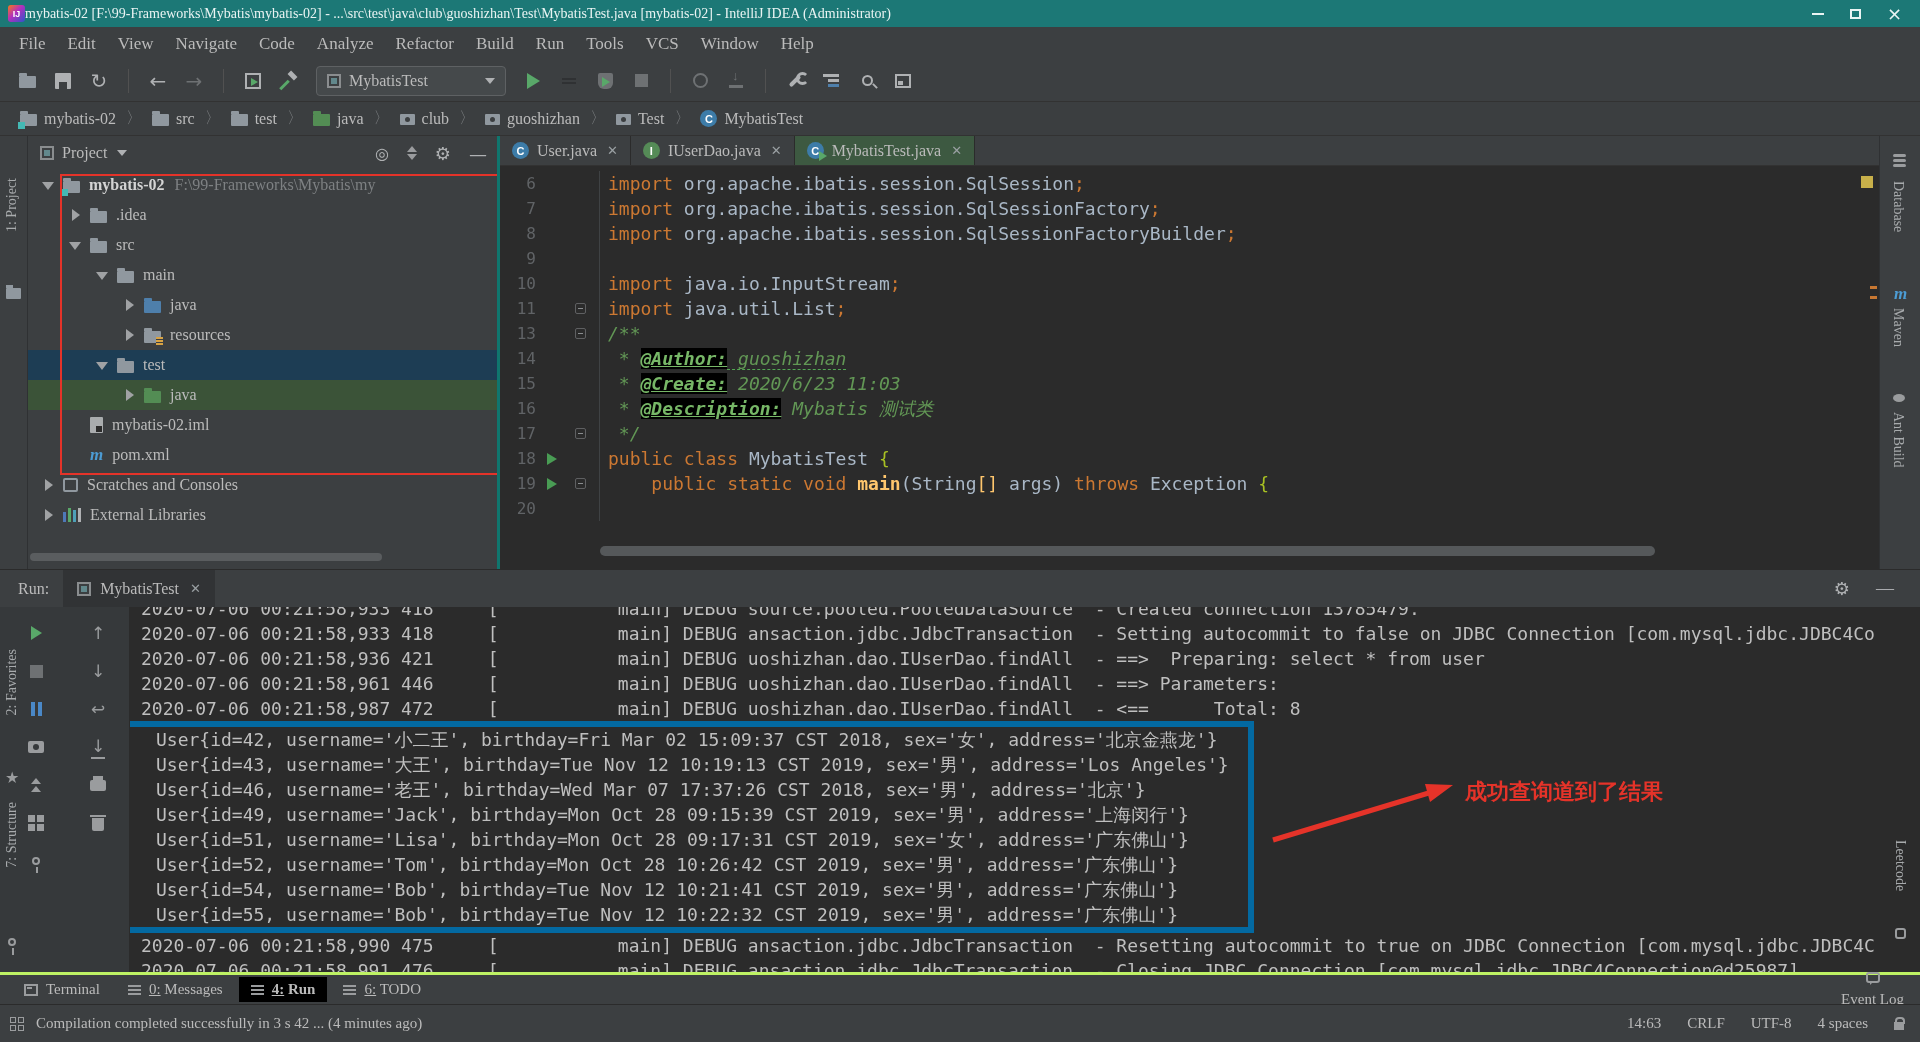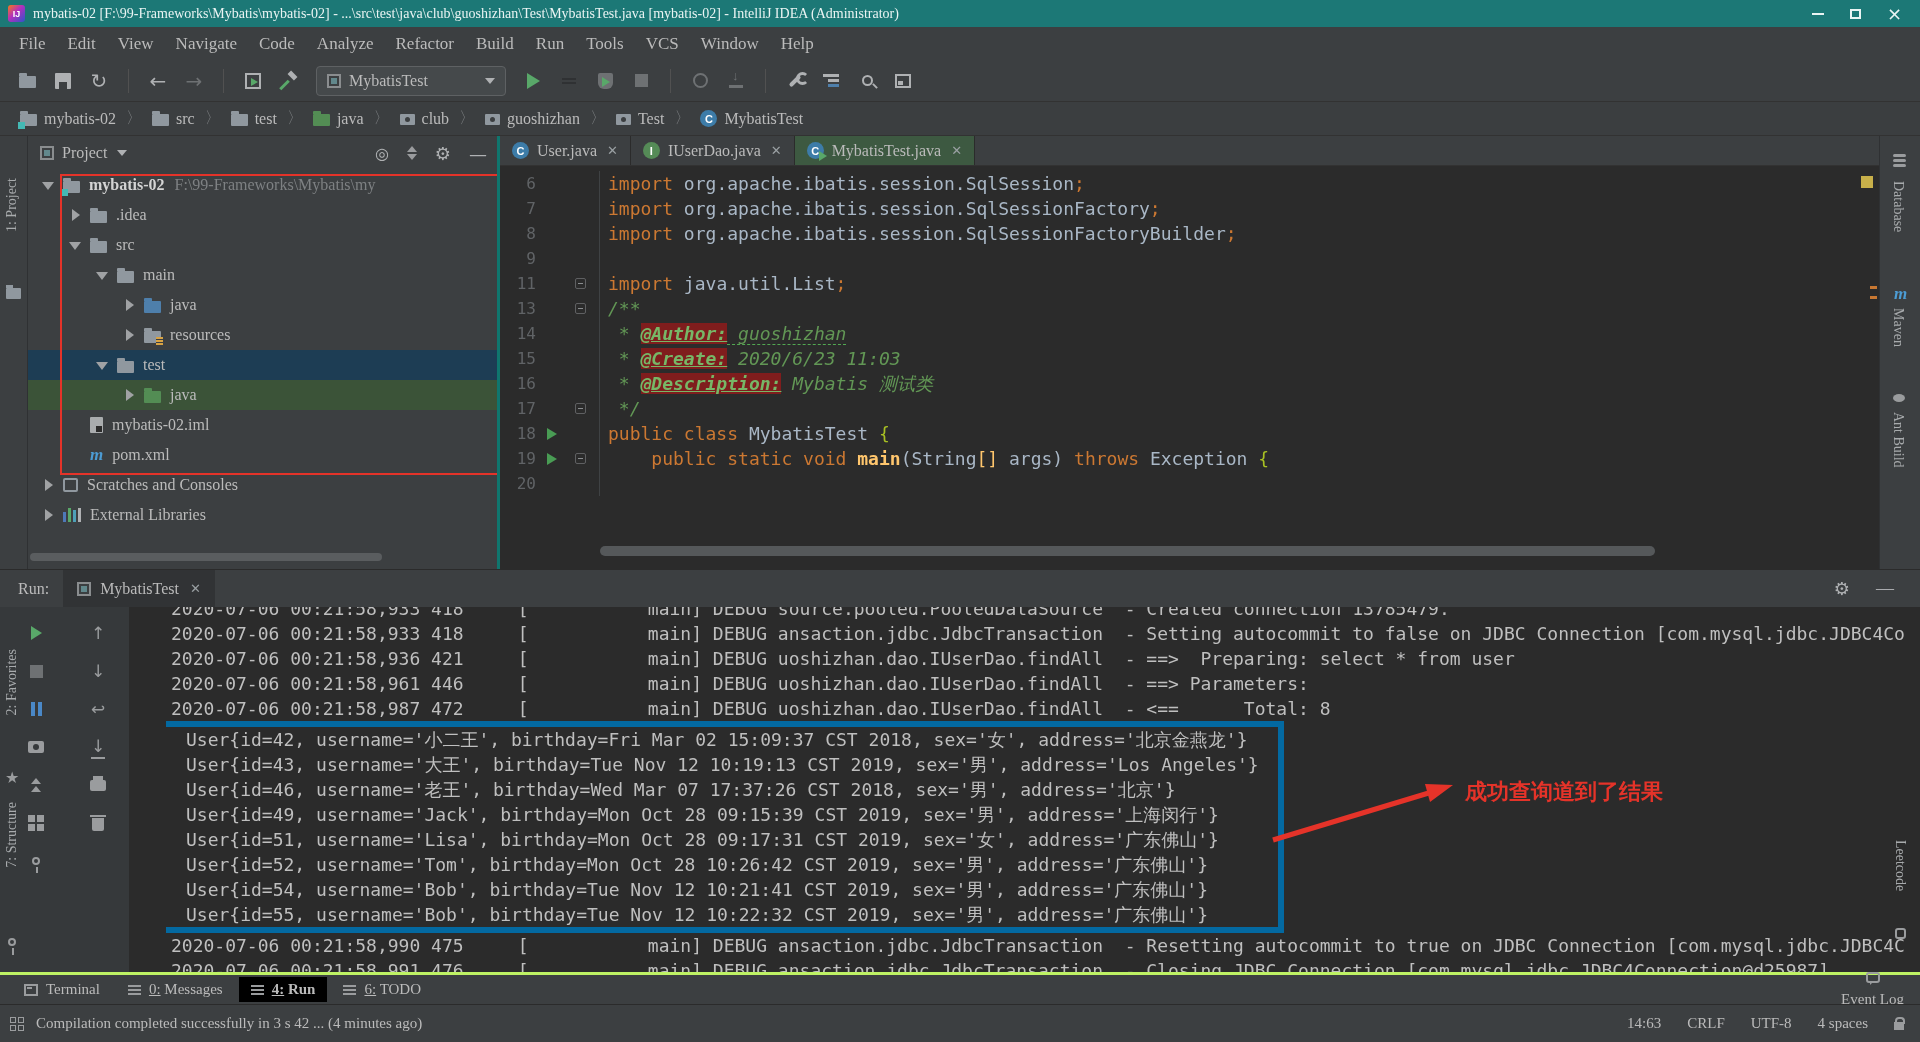--- a/index.html
+++ b/index.html
@@ -7,21 +7,21 @@
   #app {
     position:relative; width:1920px; height:1042px; overflow:hidden;
     font-family:"Liberation Serif","DejaVu Serif",serif;
     color:#BBBBBB; background:#3C3F41;
     display:flex; flex-direction:column;
   }
   .mono { font-family:"DejaVu Sans Mono",monospace; }
 
   
   .titlebar { height:27px; background:#1C7876; display:flex; align-items:center; padding:0 8px; flex:none; }
-  .tb-logo { width:17px; height:17px; border-radius:3px; margin-right:8px;
+  .tb-logo { width:17px; height:17px; border-radius:3px; margin-right:0;
     background:linear-gradient(135deg,#F97A12 0%,#B22FBF 45%,#2E55C9 100%);
     color:#fff; font:bold 9px "Liberation Sans",sans-serif; display:flex;align-items:center;justify-content:center; }
   .tb-title { font-size:14px; color:#EAF4F3; white-space:nowrap; overflow:hidden; flex:1; }
   .tb-btns { display:flex; gap:26px; margin-right:10px; align-items:center; }
   .tb-min { width:12px; height:2px; background:#EAF4F3; }
   .tb-max { width:11px; height:10px; border:2px solid #EAF4F3; }
   .tb-close { color:#EAF4F3; font-size:18px; line-height:14px; font-family:"DejaVu Sans",sans-serif; }
 
   
   .menubar { height:33px; display:flex; align-items:center; padding-left:8px; font-size:17px; flex:none; }
@@ -133,21 +133,21 @@
   .lnum { width:36px; text-align:right; color:#606366; font-size:16px; flex:none; }
   .lico { width:32px; flex:none; display:flex; justify-content:center; align-items:center; }
   .lfold { width:24px; flex:none; display:flex; justify-content:center; align-items:center; }
   .runarrow { width:0; height:0; border-left:10px solid #499C54; border-top:6px solid transparent; border-bottom:6px solid transparent; }
   .foldmark { width:11px; height:11px; border:1px solid #5F6062; border-radius:2px; background:#2B2B2B; position:relative; }
   .foldmark::after { content:""; position:absolute; left:2px; top:4px; width:5px; height:1px; background:#8A8D8F; }
   .ctext { padding-left:8px; }
   .k { color:#CC7832; } .t { color:#A9B7C6; } .s { color:#CC7832; }
   .c { color:#629755; font-style:italic; }
   .cu { color:#629755; font-style:italic; border-bottom:1px dashed #52A852; }
-  .tag { color:#77B767; font-weight:bold; font-style:italic; text-decoration:underline; background:#7f1d1d; }
+  .tag { color:#77B767; font-weight:bold; font-style:italic; text-decoration:underline; background:#000000; }
   .b { color:#A8C023; } .m { color:#FFC66D; font-weight:bold; } .y { color:#FFC66D; }
   .ed-hscroll { position:absolute; left:100px; bottom:13px; width:1055px; height:10px; background:#55585A; border-radius:5px; }
   .ed-mark-yellow { position:absolute; right:6px; top:40px; width:12px; height:12px; background:#C8B04A; }
   .ed-mark-orange1 { position:absolute; right:2px; top:150px; width:7px; height:3px; background:#C87832; }
   .ed-mark-orange2 { position:absolute; right:2px; top:160px; width:7px; height:3px; background:#C87832; }
 
   
   .rstrip { width:41px; background:#3C3F41; border-left:1px solid #2F3133; position:relative; flex:none; }
   .db-ic { position:absolute; left:13px; display:flex; flex-direction:column; gap:2px; }
   .db-ic i { width:13px; height:3px; background:#9A9C9E; border-radius:2px; }
@@ -173,21 +173,21 @@
   .grid-ic { display:grid; grid-template-columns:7px 7px; gap:2px; }
   .grid-ic i { height:7px; background:#9A9C9E; }
   .print-ic { width:16px; height:11px; background:#9A9C9E; border-radius:2px; position:relative; }
   .print-ic::before { content:""; position:absolute; left:3px; top:-4px; width:10px; height:4px; background:#9A9C9E; }
   .trash-ic { width:12px; height:13px; background:#9A9C9E; border-radius:0 0 2px 2px; position:relative; margin-top:3px; }
   .trash-ic::before { content:""; position:absolute; left:-2px; top:-3px; width:16px; height:2px; background:#9A9C9E; }
   .pin2-ic { width:8px; height:8px; border:2px solid #9A9C9E; border-radius:50%; position:relative; }
   .pin2-ic::after { content:""; position:absolute; left:2px; top:8px; width:2px; height:6px; background:#9A9C9E; }
   .scrollend-ic { border-bottom:2px solid #9A9C9E; padding-bottom:1px; }
 
-  .console { position:absolute; left:130px; top:0; right:0; bottom:0; padding-left:5px; font-size:18px; line-height:25px; color:#BFBFBF; overflow:hidden;margin-left:36px; }
+  .console { position:absolute; left:130px; top:0; right:0; bottom:0; padding-left:11px; font-size:18px; line-height:25px; color:#BFBFBF; overflow:hidden; }
   .console pre { font-family:"DejaVu Sans Mono",monospace; white-space:pre; }
   .log-before { margin-top:-11px; }
   .result-box { border:6px solid #0369a1; width:1135px; margin-left:-22px; padding-left:31px; }
   .annot-arrow-svg { position:absolute; left:0; top:0; width:100%; height:100%; pointer-events:none; }
   .annot-text { position:absolute; left:1465px; top:170px; color:#E53329; font-size:22px; font-weight:bold; font-family:"DejaVu Sans",sans-serif; }
 
   
   .bottom-bar { flex:none; height:32px; background:#3C3F41; border-top:3px solid #bef264; display:flex; align-items:center; font-size:15px; padding-left:12px; gap:4px; }
   .bb-item { display:flex; align-items:center; gap:8px; padding:4px 12px; }
   .bb-item.active { background:#000000;font-weight:bold; }
@@ -457,20 +457,21 @@
             <span class="cls-badge cls-c cls-run">C</span>
             <span>MybatisTest.java</span>
             <span class="tab-close">✕</span>
           </span>
         </div>
       <div class="code mono" id="code">
           <div class="code-line"><span class="gut"><span class="lnum">6</span><span class="lico"></span><span class="lfold"></span></span><span class="ctext"><span class="k">import</span><span class="t"> org.apache.ibatis.session.SqlSession</span><span class="s">;</span></span></div>
           <div class="code-line"><span class="gut"><span class="lnum">7</span><span class="lico"></span><span class="lfold"></span></span><span class="ctext"><span class="k">import</span><span class="t"> org.apache.ibatis.session.SqlSessionFactory</span><span class="s">;</span></span></div>
           <div class="code-line"><span class="gut"><span class="lnum">8</span><span class="lico"></span><span class="lfold"></span></span><span class="ctext"><span class="k">import</span><span class="t"> org.apache.ibatis.session.SqlSessionFactoryBuilder</span><span class="s">;</span></span></div>
           <div class="code-line"><span class="gut"><span class="lnum">9</span><span class="lico"></span><span class="lfold"></span></span><span class="ctext"></span></div>
+          <div class="code-line"><span class="gut"><span class="lnum">10</span><span class="lico"></span><span class="lfold"></span></span><span class="ctext"><span class="k">import</span><span class="t"> java.io.InputStream</span><span class="s">;</span></span></div>
           <div class="code-line"><span class="gut"><span class="lnum">11</span><span class="lico"></span><span class="lfold"><span class="foldmark"></span></span></span><span class="ctext"><span class="k">import</span><span class="t"> java.util.List</span><span class="s">;</span></span></div>
           <div class="code-line"><span class="gut"><span class="lnum">13</span><span class="lico"></span><span class="lfold"><span class="foldmark"></span></span></span><span class="ctext"><span class="c">/**</span></span></div>
           <div class="code-line"><span class="gut"><span class="lnum">14</span><span class="lico"></span><span class="lfold"></span></span><span class="ctext"><span class="c"> * </span><span class="tag">@Author:</span><span class="cu"> guoshizhan</span></span></div>
           <div class="code-line"><span class="gut"><span class="lnum">15</span><span class="lico"></span><span class="lfold"></span></span><span class="ctext"><span class="c"> * </span><span class="tag">@Create:</span><span class="c"> 2020/6/23 11:03</span></span></div>
           <div class="code-line"><span class="gut"><span class="lnum">16</span><span class="lico"></span><span class="lfold"></span></span><span class="ctext"><span class="c"> * </span><span class="tag">@Description:</span><span class="c"> Mybatis 测试类</span></span></div>
           <div class="code-line"><span class="gut"><span class="lnum">17</span><span class="lico"></span><span class="lfold"><span class="foldmark"></span></span></span><span class="ctext"><span class="c"> */</span></span></div>
           <div class="code-line"><span class="gut"><span class="lnum">18</span><span class="lico"><span class="runarrow"></span></span><span class="lfold"></span></span><span class="ctext"><span class="k">public class</span><span class="t"> MybatisTest </span><span class="b">{</span></span></div>
           <div class="code-line"><span class="gut"><span class="lnum">19</span><span class="lico"><span class="runarrow"></span></span><span class="lfold"><span class="foldmark"></span></span></span><span class="ctext"><span class="t">    </span><span class="k">public static void</span><span class="m"> main</span><span class="t">(String</span><span class="y">[]</span><span class="t"> args)</span><span class="k"> throws</span><span class="t"> Exception </span><span class="b">{</span></span></div>
           <div class="code-line"><span class="gut"><span class="lnum">20</span><span class="lico"></span><span class="lfold"></span></span><span class="ctext"></span></div>
         </div>

